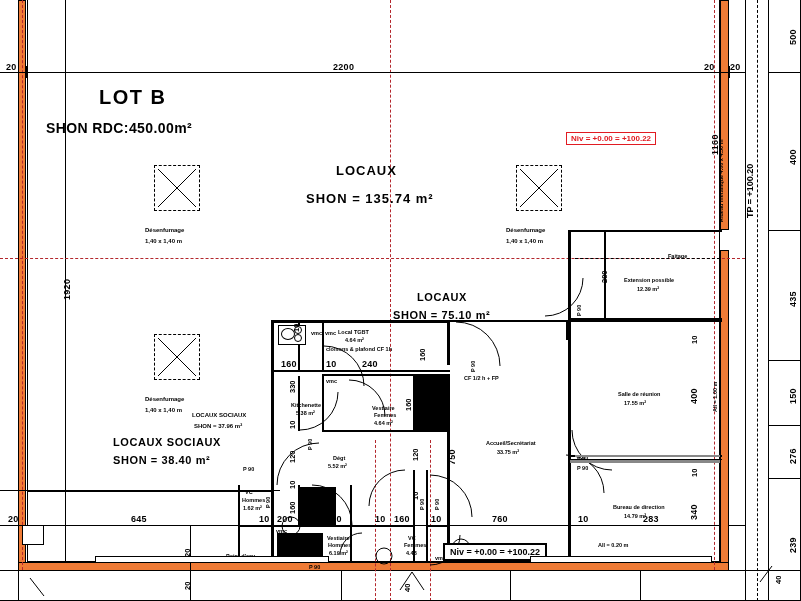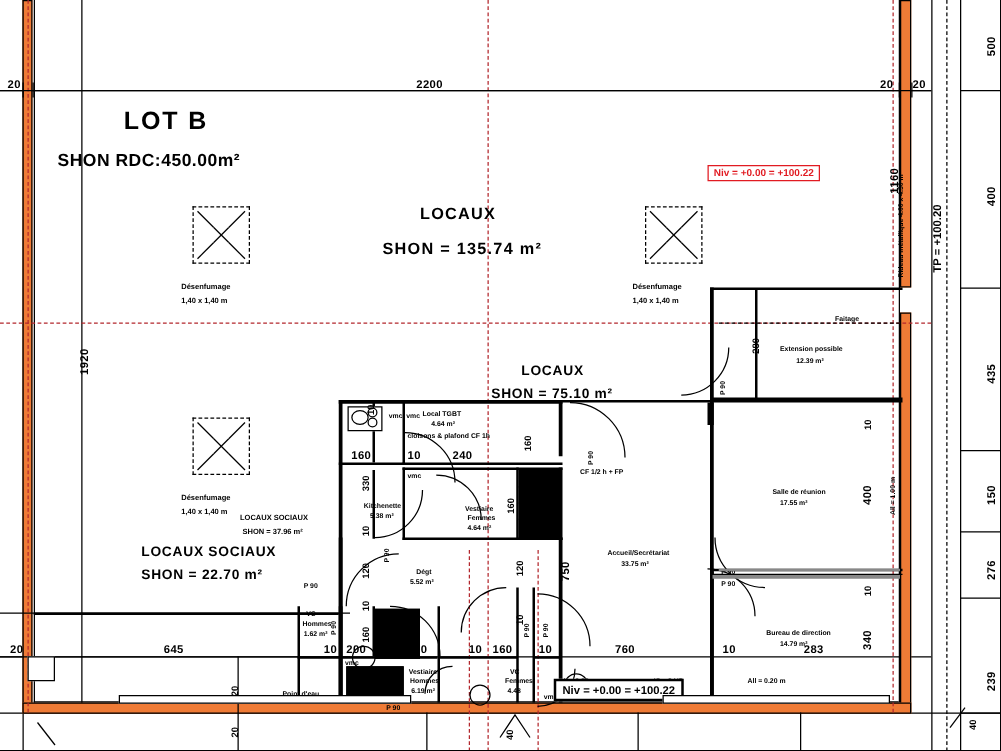--- a/index.html
+++ b/index.html
@@ -74,21 +74,21 @@
   <div class="txt lotb red" style="left:99px;top:86px;">LOT B</div>
   <div class="txt shonb red" style="left:46px;top:120px;">SHON RDC:450.00m²</div>
 
   <div class="txt bigttl" style="left:336px;top:163px;">LOCAUX</div>
   <div class="txt bigttl" style="left:306px;top:191px;">SHON = 135.74 m²</div>
 
   <div class="txt midttl" style="left:417px;top:291px;">LOCAUX</div>
   <div class="txt midttl" style="left:393px;top:309px;">SHON = 75.10 m²</div>
 
   <div class="txt midttl" style="left:113px;top:436px;">LOCAUX SOCIAUX</div>
-  <div class="txt midttl" style="left:113px;top:454px;">SHON = 22.70 m²</div>
+  <div class="txt midttl" style="left:113px;top:454px;">SHON = 38.40 m²</div>
 
   <div class="txt tiny2" style="left:192px;top:412px;">LOCAUX SOCIAUX</div>
   <div class="txt tiny2" style="left:194px;top:423px;">SHON = 37.96 m²</div>
 
   <div class="desq" style="left:154px;top:165px;">
     <svg width="46" height="46" viewBox="0 0 46 46" style="position:absolute;left:-1px;top:-1px;">
       <line x1="4" y1="4" x2="17" y2="17" stroke="#000" stroke-width="1"></line>
       <line x1="42" y1="4" x2="29" y2="17" stroke="#000" stroke-width="1"></line>
       <line x1="4" y1="42" x2="17" y2="29" stroke="#000" stroke-width="1"></line>
       <line x1="42" y1="42" x2="29" y2="29" stroke="#000" stroke-width="1"></line>

